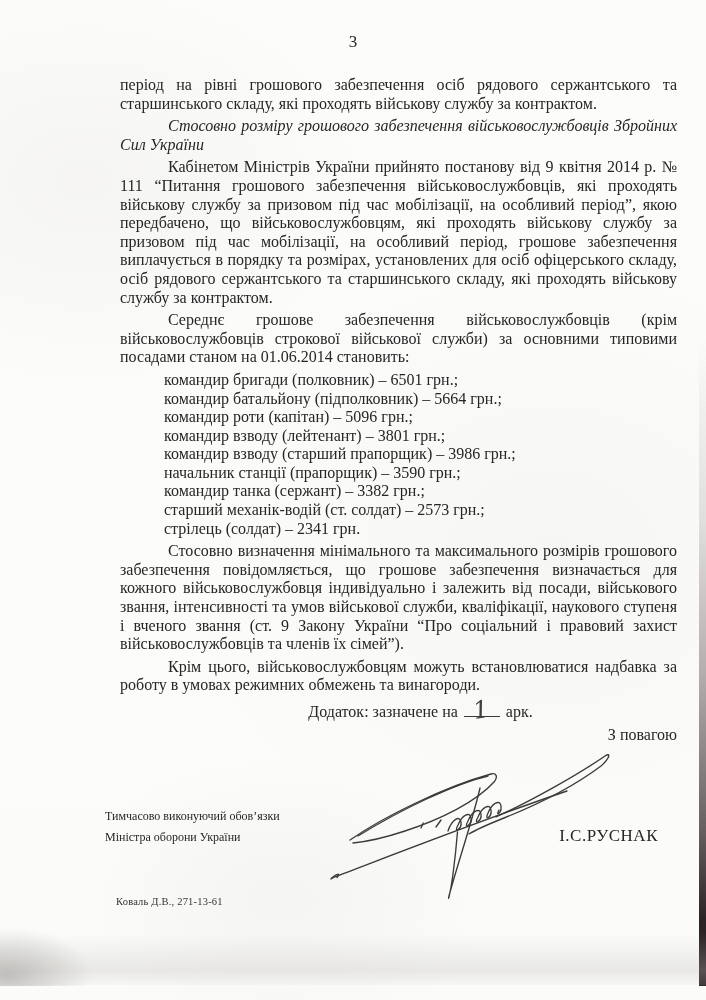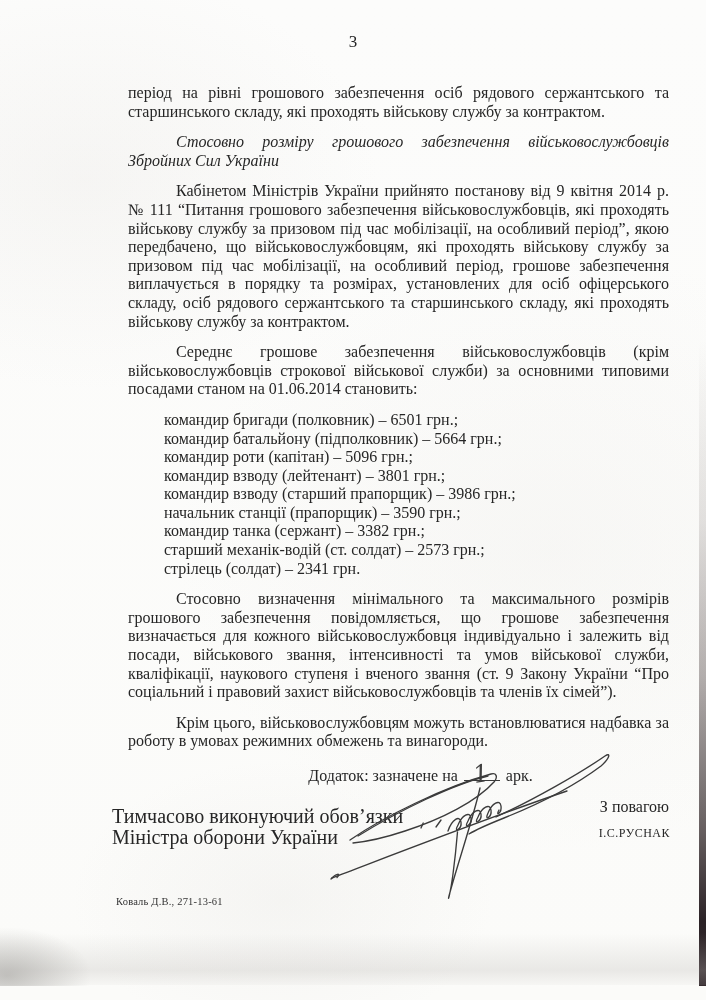--- a/index.html
+++ b/index.html
@@ -34,41 +34,41 @@
   }
   .page-number{
     position:absolute;left:0;right:0;top:32px;text-align:center;
     font-size:17px;
   }
   .body{
     position:absolute;left:116px;top:72px;width:565px;
     font-size:16px;line-height:18.6px;
     text-align:justify;
   }
-  .body p{margin:12px;}
+  .body p{margin:4px;}
   .para.indent{text-indent:48px;}
   .para.italic{font-style:italic;}
   .salary-list .salary-item{padding-left:48px;text-align:left;}
   .attachment{margin-top:9px;padding-left:44px;text-align:center;}
   .blank{
     display:inline-block;position:relative;width:36px;height:17px;
     border-bottom:1.6px solid #3a3a3a;margin:0 2px;vertical-align:baseline;
   }
   .hand-one{
     position:absolute;left:9px;bottom:-6px;
     display:inline-block;font-size:24px;line-height:1;color:#3f3f3f;
     transform:rotate(-9deg) skewX(-10deg);
     font-family:"DejaVu Serif",serif;
   }
   .closing{margin-top:19px;padding-left:44px;text-align:right;}
   .sign-title{
-    position:absolute;left:112px;top:806px;font-size:20px;line-height:21px;
+    position:absolute;left:105px;top:806px;font-size:12px;line-height:21px;
   }
   .sign-name{
-    position:absolute;top:826px;right:36px;font-size:12px;letter-spacing:0.5px;margin-left:12px;
+    position:absolute;top:826px;right:48px;font-size:17px;letter-spacing:0.5px;margin-left:12px;
   }
   .executor{
     position:absolute;left:116px;top:896px;font-size:10.5px;color:#343434;letter-spacing:0.2px;
   }
   .signature{position:absolute;left:328px;top:743px;}
   .signature path{fill:none;stroke:#3b3b3b;stroke-width:1.35;stroke-linecap:round;stroke-linejoin:round;}
 </style>
 </head>
 <body>
 

